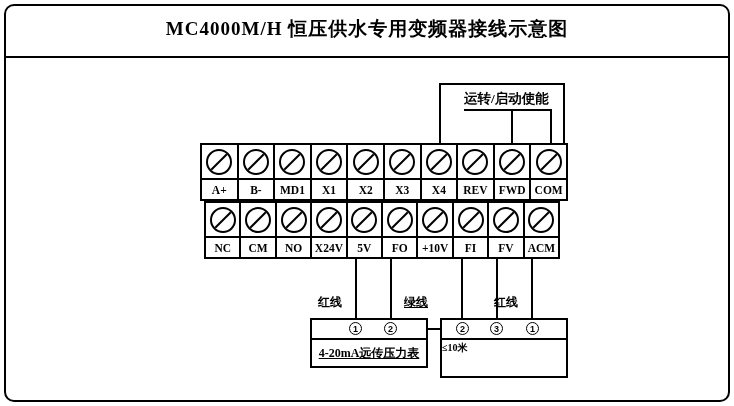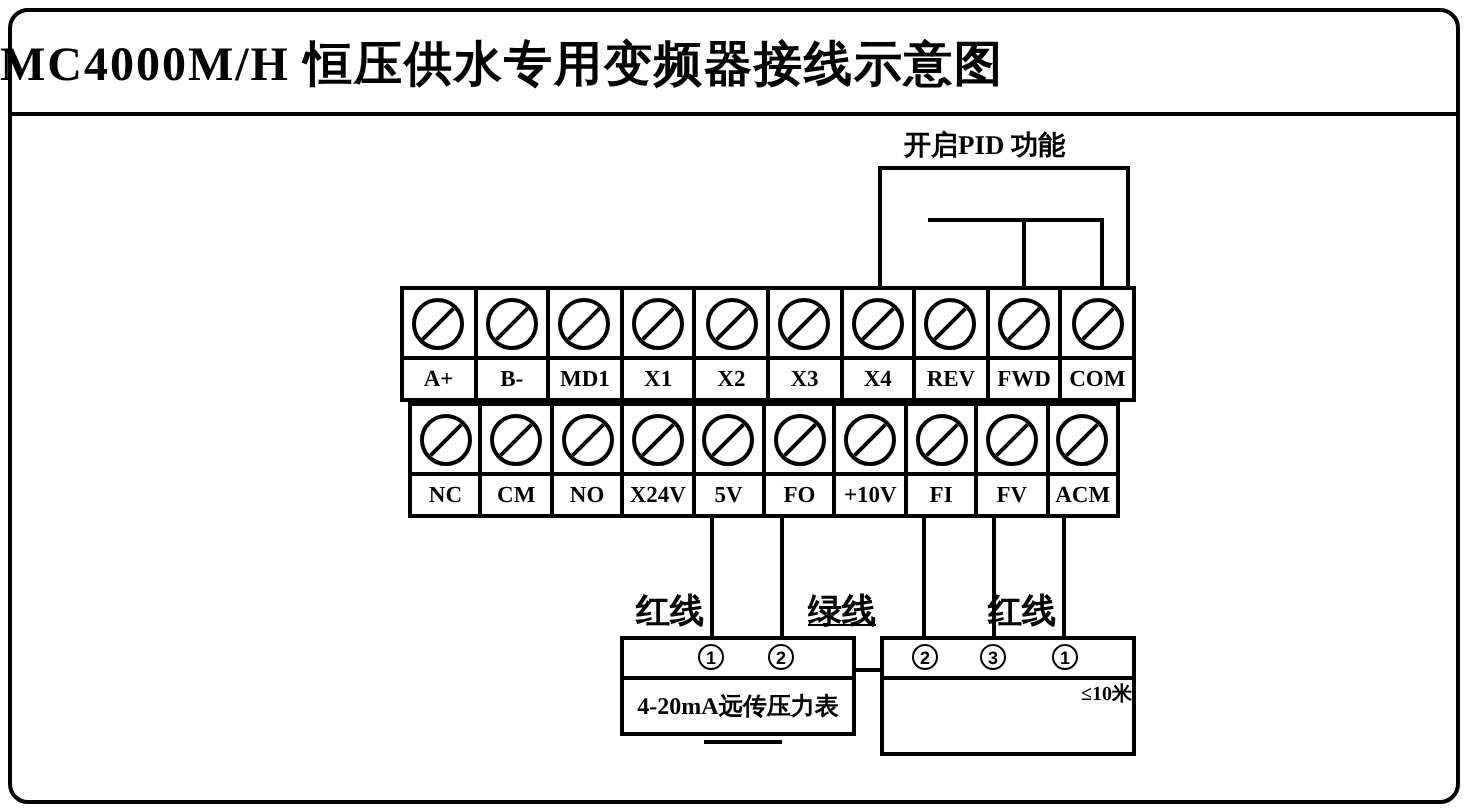--- a/index.html
+++ b/index.html
@@ -2,65 +2,65 @@
 <html><head>
 <meta charset="utf-8">
 <style>
   html,body{margin:0;padding:0;background:#e8e8e8;}
   .page{
     position:relative;width:734px;height:406px;background:#ffffff;
     font-family:"Liberation Serif",serif;color:#000;overflow:hidden;
   }
   .frame{position:absolute;inset:4px;border:2px solid #000;border-radius:10px;}
   .title{
-    position:absolute;left:0;right:0;top:16px;text-align:left;
-    font-size:24px;font-weight:bold;letter-spacing:1px;
+    position:absolute;left:0;right:0;top:16px;text-align:center;
+    font-size:19px;font-weight:bold;letter-spacing:1px;
   }
   .hline,.vline{position:absolute;background:#000;}
   .ann{position:absolute;font-size:13.5px;font-weight:bold;white-space:nowrap;}
   .trow{position:absolute;border:2px solid #000;background:#fff;box-sizing:border-box;}
   .screws{display:flex;height:33px;border-bottom:2px solid #000;}
   .labels{display:flex;height:19px;}
   .scell,.lcell{flex:1;display:flex;align-items:center;justify-content:center;min-width:0;}
   .scell + .scell,.lcell + .lcell{border-left:2px solid #000;}
   .lcell{font-size:11.5px;font-weight:bold;white-space:nowrap;}
   .screw{width:22px;height:22px;border:2px solid #000;border-radius:50%;position:relative;overflow:hidden;}
   .screw::before{
     content:"";position:absolute;left:calc(50% - 1px);top:-4px;width:2px;height:30px;
     background:#000;transform:rotate(45deg);
   }
   .wlabel{
-    position:absolute;font-size:17px;font-weight:bold;border-bottom:2px solid #000;
+    position:absolute;font-size:12px;font-weight:bold;border-bottom:2px solid #000;
     padding-bottom:17px;white-space:nowrap;
   }
   .gbox{position:absolute;border:2px solid #000;box-sizing:border-box;background:#fff;}
   .gterm-row{position:relative;height:18px;border-bottom:2px solid #000;}
   .cnum{
     position:absolute;top:2px;width:13px;height:13px;border:1px solid #000;border-radius:50%;
     font-size:9px;font-weight:bold;display:flex;align-items:center;justify-content:center;
     box-sizing:border-box;font-family:"Liberation Sans",sans-serif;
   }
   .glabel{display:flex;align-items:center;justify-content:center;font-size:12px;font-weight:bold;white-space:nowrap;}
-  .gnote{text-align:right;font-size:10px;font-weight:bold;line-height:12px;margin-top:2px;}
+  .gnote{text-align:left;font-size:10px;font-weight:bold;line-height:12px;margin-top:2px;}
 </style>
 </head>
 <body>
 
 <div class="page">
 
   <div class="frame"></div>
 
   <div class="title">MC4000M/H 恒压供水专用变频器接线示意图</div>
   <div class="hline" style="left:6px;right:6px;top:56px;height:2px;"></div>
 
-  <div class="ann" style="left:452px;top:64px;">开启PID 功能</div>
   <div class="hline" style="left:439px;top:83px;width:126px;height:2px;"></div>
   <div class="vline" style="left:439px;top:83px;width:2px;height:60px;"></div>
   <div class="vline" style="left:563px;top:83px;width:2px;height:60px;"></div>
 
+  <div class="ann" style="left:464px;top:90px;">运转/启动使能</div>
   <div class="hline" style="left:464px;top:109px;width:88px;height:2px;"></div>
   <div class="vline" style="left:511px;top:109px;width:2px;height:34px;"></div>
   <div class="vline" style="left:550px;top:109px;width:2px;height:34px;"></div>
 
   <div class="trow" style="left:200px;top:143px;width:368px;">
     <div class="screws">
       <div class="scell">
           <div class="screw"></div>
         </div>
       <div class="scell">
@@ -162,21 +162,21 @@
   <div class="wlabel" style="left:352px;top:294px;width:39px;margin-top:36px;">黑线</div>
   <div class="wlabel" style="left:404px;top:294px;width:38px;text-decoration:underline;">绿线</div>
   <div class="wlabel" style="left:458px;top:294px;width:39px;margin-top:32px;">黄线</div>
   <div class="wlabel" style="left:494px;top:294px;width:38px;">红线</div>
 
   <div class="gbox" style="left:310px;top:318px;width:118px;height:50px;">
     <div class="gterm-row">
       <div class="cnum" style="left:37px;">1</div>
       <div class="cnum" style="left:72px;">2</div>
     </div>
-    <div class="glabel" style="height:26px;">4-20mA远传压力表</div>
+    <div class="glabel" style="height:26px;text-decoration:underline;">4-20mA远传压力表</div>
   </div>
 
   <div class="gbox" style="left:440px;top:318px;width:128px;height:60px;">
     <div class="gterm-row">
       <div class="cnum" style="left:14px;">2</div>
       <div class="cnum" style="left:48px;">3</div>
       <div class="cnum" style="left:84px;">1</div>
     </div>
     <div class="gnote">≤10米</div>
   </div>

